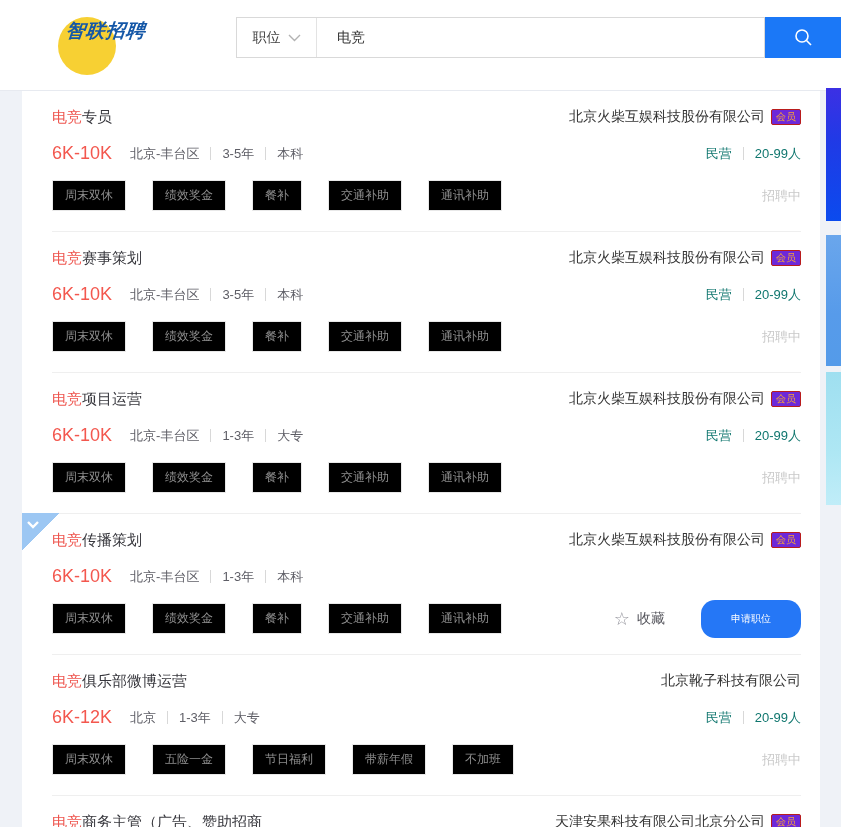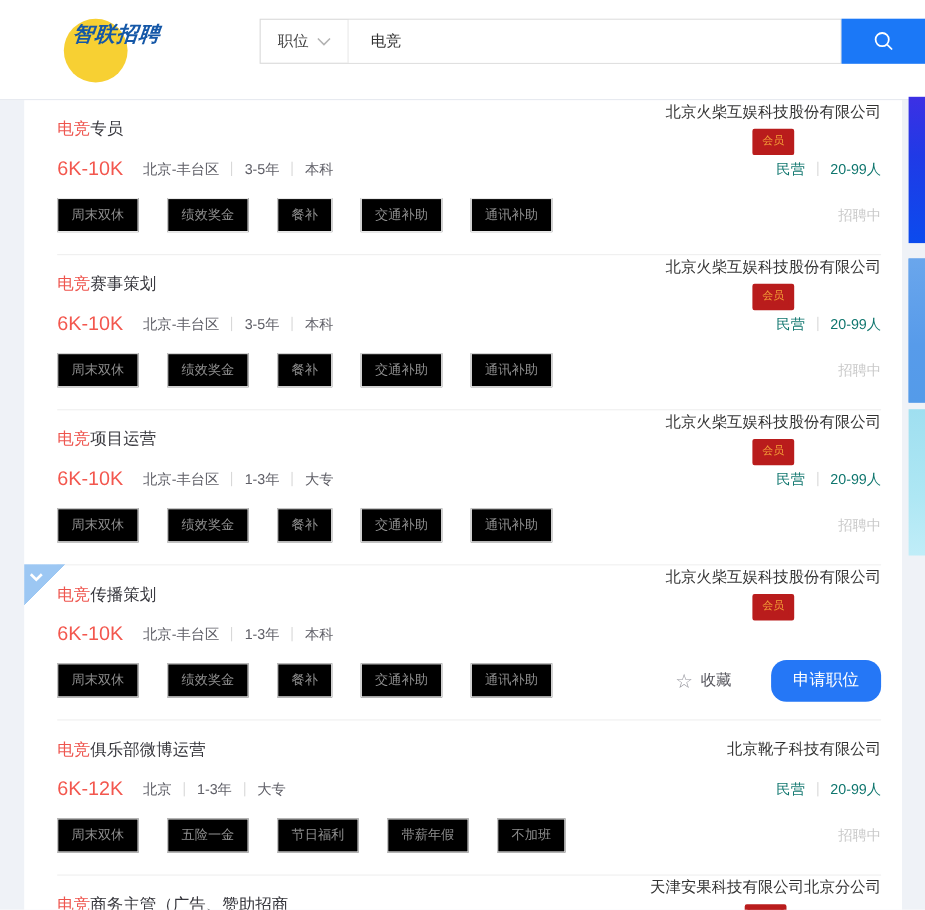--- a/index.html
+++ b/index.html
@@ -48,24 +48,24 @@
     margin:0 21px 0 22px; background:#fff; min-height:736px;
     padding:0 19px 0 30px; position:relative;
   }
   .card { position:relative; padding:16px 0 22px; }
   .card + .card { border-top:1px solid #efefef; }
 
   .title-row { display:flex; justify-content:space-between; align-items:center;
     height:20px; margin-bottom:14px; }
   .job-title { font-size:15px; font-weight:normal; color:#37373d; cursor:pointer; white-space:nowrap; }
   .job-title em { font-style:normal; color:#ee554e; }
-  .company-wrap { display:flex; align-items:center; gap:6px;flex-direction:column; }
+  .company-wrap { display:flex; align-items:center; gap:6px; }
   .company { font-size:14px; color:#333; cursor:pointer; text-decoration:none; white-space:nowrap; }
-  .member-badge { font-size:10px; color:#f5a338; border:5px solid #b91c1c;
-    background:#b91c1c; border-radius:2px; padding:1px 4px; line-height:12px; }
+  .member-badge { font-size:10px; color:#f5a338; border:1px solid #b91c1c;
+    background:#6d28d9; border-radius:2px; padding:1px 4px; line-height:12px; }
 
   .info-row { display:flex; justify-content:space-between; align-items:center;
     height:25px; margin-bottom:16px; }
   .info-left { display:flex; align-items:center; }
   .salary { font-size:18px; color:#f3574e; margin-right:18px; white-space:nowrap; }
   .meta { font-size:13px; color:#5e5e66; white-space:nowrap; }
   .vd { display:inline-block; width:1px; height:13px; background:#d8d8d8; margin:0 11px; }
   .info-right { display:flex; align-items:center; }
   .info-right .meta { color:#0f766e; }
 
@@ -73,21 +73,21 @@
   .tags { display:flex; align-items:center; }
   .tag { font-size:12px; color:#8f8f8f; border:1px solid #e8e8e8; background:#000000;
     padding:6px 12px; margin-right:26px; white-space:nowrap; }
   .status { font-size:13px; color:#c9c9c9; white-space:nowrap; }
 
   
   .actions { display:flex; align-items:center; gap:36px; }
   .fav { display:flex; align-items:center; gap:7px; font-size:14px; color:#55555c; cursor:pointer; }
   .star-icon { font-size:18px; color:#95959d; line-height:1; }
   .apply-btn { width:100px; height:38px; background:#2577f6; color:#fff; border:none;
-    border-radius:14px; font-size:15px; cursor:pointer; font-family:inherit; flex-shrink:0; }
+    border-radius:14px; font-size:10px; cursor:pointer; font-family:inherit; flex-shrink:0; }
   .hover-corner { position:absolute; left:-30px; top:-1px; width:37px; height:37px;
     background:linear-gradient(135deg,#9cc7f3 50%,transparent 50.5%); }
   .hover-corner svg { position:absolute; left:2px; top:2px; }
 </style>
 </head>
 <body>
 
 <div class="header">
   <div class="logo">
     <div class="logo-circle"></div>

